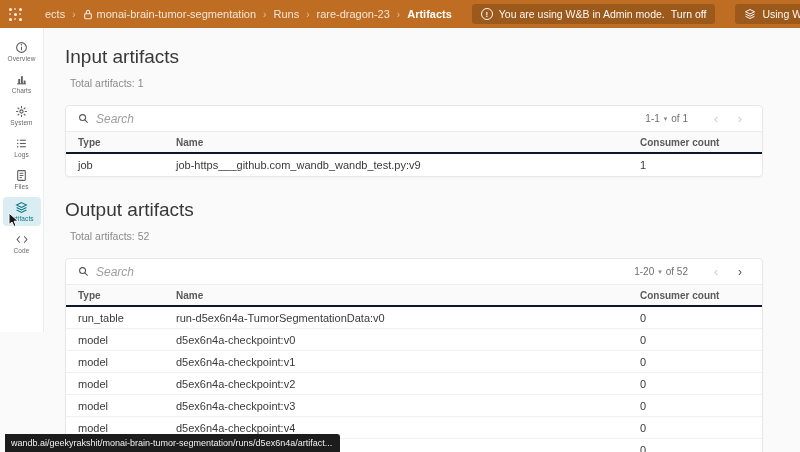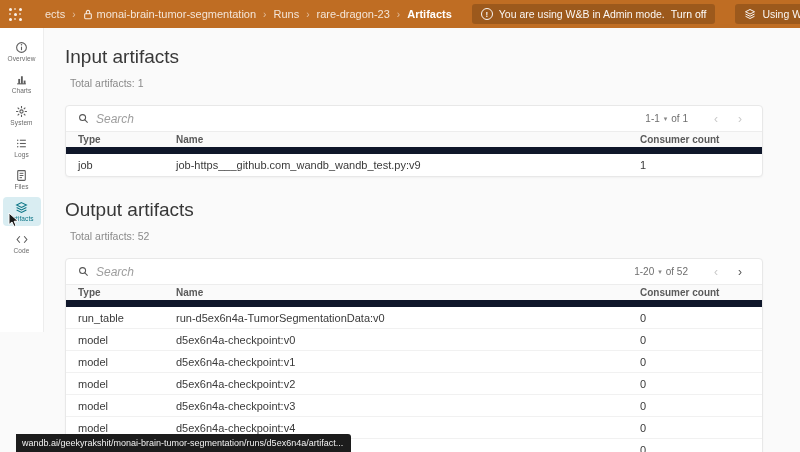--- a/index.html
+++ b/index.html
@@ -37,28 +37,28 @@
   .search-row svg { flex:none; }
   .search-input { border:none; outline:none; flex:1; font-size:12px; color:#333; font-family:"Liberation Sans", sans-serif; background:transparent;font-style:italic; }
   .search-input::placeholder { color:#9d9d9d; }
   .pager { display:flex; align-items:center; gap:4px; font-size:10px; color:#6e6e6e; white-space:nowrap; }
   .pager .range { cursor:pointer; }
   .pager .caret { font-size:7px; color:#888; cursor:pointer; }
   .pager .of { margin-right:14px; }
   .pg-btn { font-size:12px; padding:0 8px; cursor:pointer; color:#c9c9c9; }
   .pg-btn.enabled { color:#555; }
 
-  .tbl-header { display:grid; grid-template-columns:98px 464px 1fr; height:22px; align-items:center; background:#fafafa; border-bottom:7px solid #0f172a; font-size:10px; font-weight:bold; color:#5a5a5a; }
+  .tbl-header { display:grid; grid-template-columns:98px 464px 1fr; height:22px; align-items:center; background:#fafafa; border-bottom:2px solid #0f172a; font-size:10px; font-weight:bold; color:#5a5a5a; }
   .tbl-header > div { padding-left:12px; }
   .tbl-row { display:grid; grid-template-columns:98px 464px 1fr; height:22px; align-items:center; font-size:11px; color:#3a3a3a; border-bottom:1px solid #f1f1f1; cursor:pointer; }
   .tbl-row > div { padding-left:12px; white-space:nowrap; overflow:hidden; }
   .tbl-row:last-child { border-bottom:none; }
 
   
-  .statusbar { position:fixed; left:16px; bottom:0; background:#1c1c1c; color:#f2f2f2; font-size:9px; padding:4px 8px 4px 6px; border-top-right-radius:3px; z-index:20; white-space:nowrap; }
+  .statusbar { position:fixed; left:5px; bottom:0; background:#1c1c1c; color:#f2f2f2; font-size:9px; padding:4px 8px 4px 6px; border-top-right-radius:3px; z-index:20; white-space:nowrap; }
 
   
   .cursor-overlay { position:fixed; left:7px; top:212px; z-index:30; pointer-events:none; }
 </style>
 </head>
 <body>
 
 <div class="navbar">
   <div class="wb-logo">
     <i></i>

